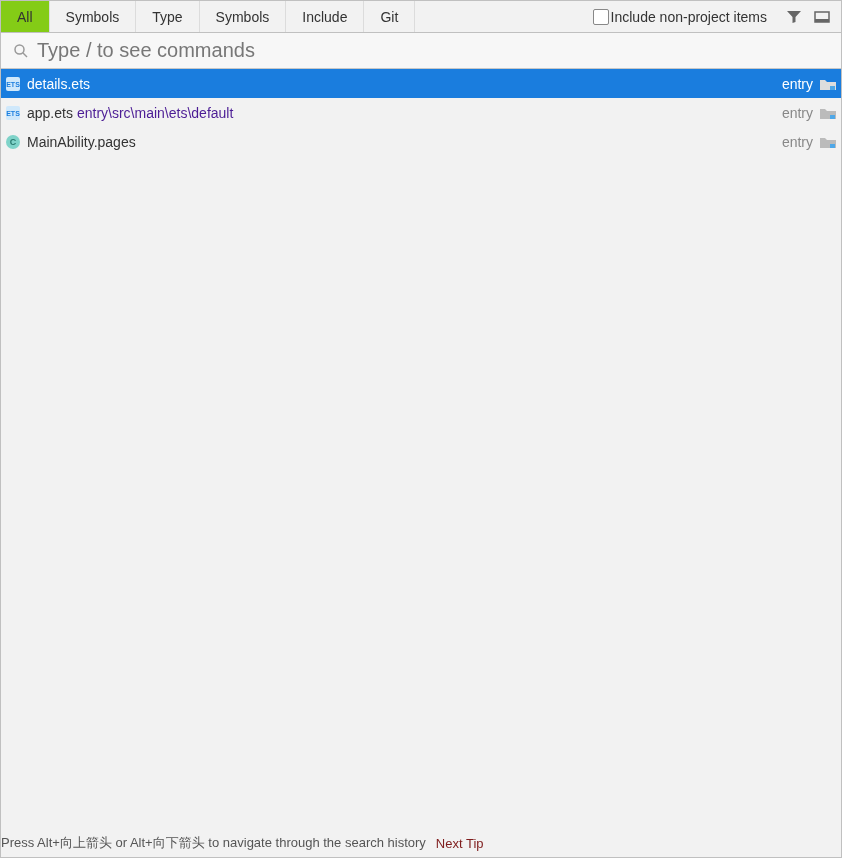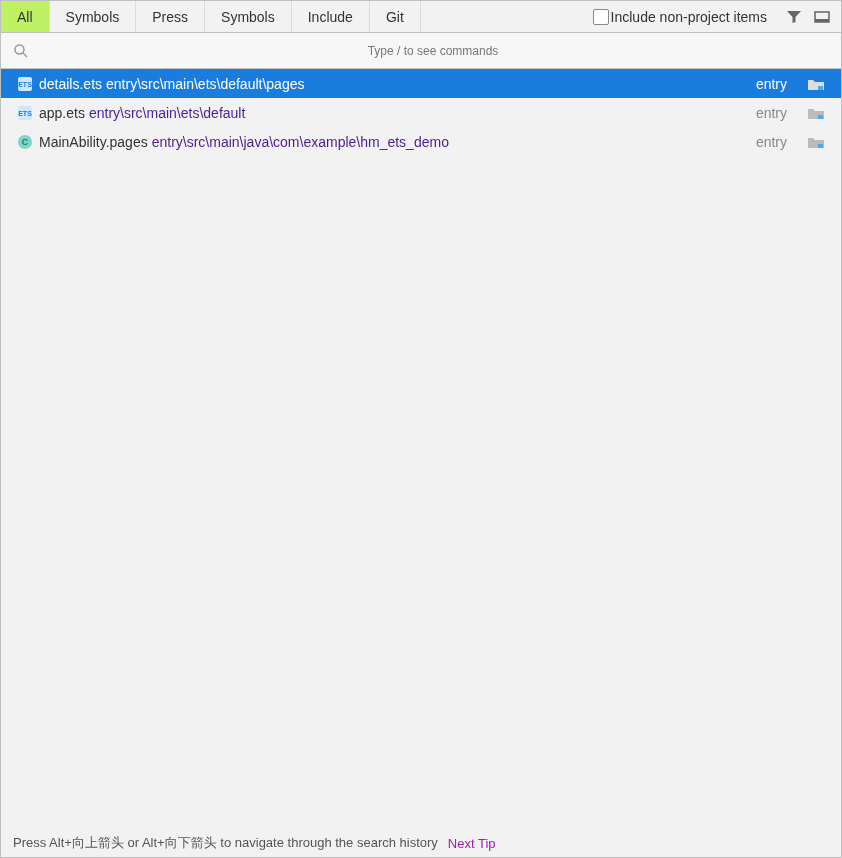--- a/index.html
+++ b/index.html
@@ -32,21 +32,21 @@
     .tab {
       display: flex;
       align-items: center;
       padding: 0 16px;
       height: 100%;
       border-right: 1px solid #dcdcdc;
       cursor: pointer;
       color: #333;
     }
     .tab.active {
-      background: #bef264;
+      background: #84cc16;
     }
     .spacer { flex: 1; }
     .checkbox-wrap {
       display: flex;
       align-items: center;
       gap: 2px;
       margin-right: 10px;
       cursor: pointer;
     }
     .checkbox-box {
@@ -74,40 +74,40 @@
     }
     .search-icon {
       width: 16px; height: 16px;
       color: #999;
       margin-right: 8px;
     }
     .search-input {
       flex: 1;
       border: none;
       background: transparent;
-      font-size: 12px;
+      font-size: 20px;
       color: #333;
       outline: none;
-      text-align: center;
+      text-align: left;
     }
     .search-input::placeholder {
       color: #777;
     }
 
     
     .results {
       flex: 1;
       background: #f2f2f2;
       overflow: hidden;
     }
     .result-row {
       display: flex;
       align-items: center;
       height: 29px;
-      padding: 0 16px;
+      padding: 0 4px;
       cursor: pointer;
     }
     .result-row.selected {
       background: #1a7dde;
       color: #fff;
     }
     .result-row.selected .path { color: #fff; }
     .result-row.selected .module-label { color: #fff; }
     .file-icon {
       width: 16px; height: 16px;
@@ -116,51 +116,51 @@
     }
     .file-name {
       color: inherit;
     }
     .path {
       color: #4c1d95;
       margin-left: 4px;
     }
     .module-label {
       color: #888;
-      margin-right: 20px;
+      margin-right: 6px;
     }
     .folder-icon {
       width: 18px; height: 14px;
       flex-shrink: 0;
     }
 
     
     .footer {
       height: 28px;
       display: flex;
       align-items: center;
-      padding: 0 12px;
+      padding: 0 0;
       background: #f2f2f2;
       font-size: 13px;
       color: #555;
     }
     .footer-link {
-      color: #a21caf;
+      color: #7f1d1d;
       margin-left: 10px;
       cursor: pointer;
     }
   </style>
 </head>
 <body>
 
 <div class="tabs-bar">
   <div class="tabs">
     <div class="tab active">All</div>
     <div class="tab">Symbols</div>
-    <div class="tab">Press</div>
+    <div class="tab">Type</div>
     <div class="tab">Symbols</div>
     <div class="tab">Include</div>
     <div class="tab">Git</div>
   </div>
   <div class="spacer"></div>
   <label class="checkbox-wrap">
     <span class="checkbox-box"></span>
     <span>Include non-project items</span>
   </label>
   <span class="tool-icon">
@@ -189,21 +189,20 @@
 <div class="results">
 
   <div class="result-row selected">
     <span class="file-icon">
       <svg viewBox="0 0 16 16" width="16" height="16">
           <rect x="1" y="1" width="14" height="14" rx="2" fill="#cfe8fb"></rect>
           <text x="8" y="11" font-size="7" font-weight="bold" fill="#1a7dde" text-anchor="middle">ETS</text>
         </svg>
     </span>
     <span class="file-name">details.ets</span>
-    <span class="path">entry\src\main\ets\default\pages</span>
     <div class="spacer"></div>
     <span class="module-label">entry</span>
     <span class="folder-icon">
       <svg viewBox="0 0 18 14" width="18" height="14">
           <path d="M1 3 h5 l2 2 h9 v8 h-16 z" fill="#ddd"></path>
           <rect x="11" y="9" width="5" height="4" fill="#4fa8e8"></rect>
         </svg>
     </span>
   </div>
 
@@ -227,21 +226,20 @@
   </div>
 
   <div class="result-row">
     <span class="file-icon">
       <svg viewBox="0 0 16 16" width="16" height="16">
           <circle cx="8" cy="8" r="7" fill="#7fd3c9"></circle>
           <text x="8" y="11" font-size="9" font-weight="bold" fill="#2a7a70" text-anchor="middle">C</text>
         </svg>
     </span>
     <span class="file-name">MainAbility.pages</span>
-    <span class="path">entry\src\main\java\com\example\hm_ets_demo</span>
     <div class="spacer"></div>
     <span class="module-label">entry</span>
     <span class="folder-icon">
       <svg viewBox="0 0 18 14" width="18" height="14">
           <path d="M1 3 h5 l2 2 h9 v8 h-16 z" fill="#bbb"></path>
           <rect x="11" y="9" width="5" height="4" fill="#4fa8e8"></rect>
         </svg>
     </span>
   </div>
 

